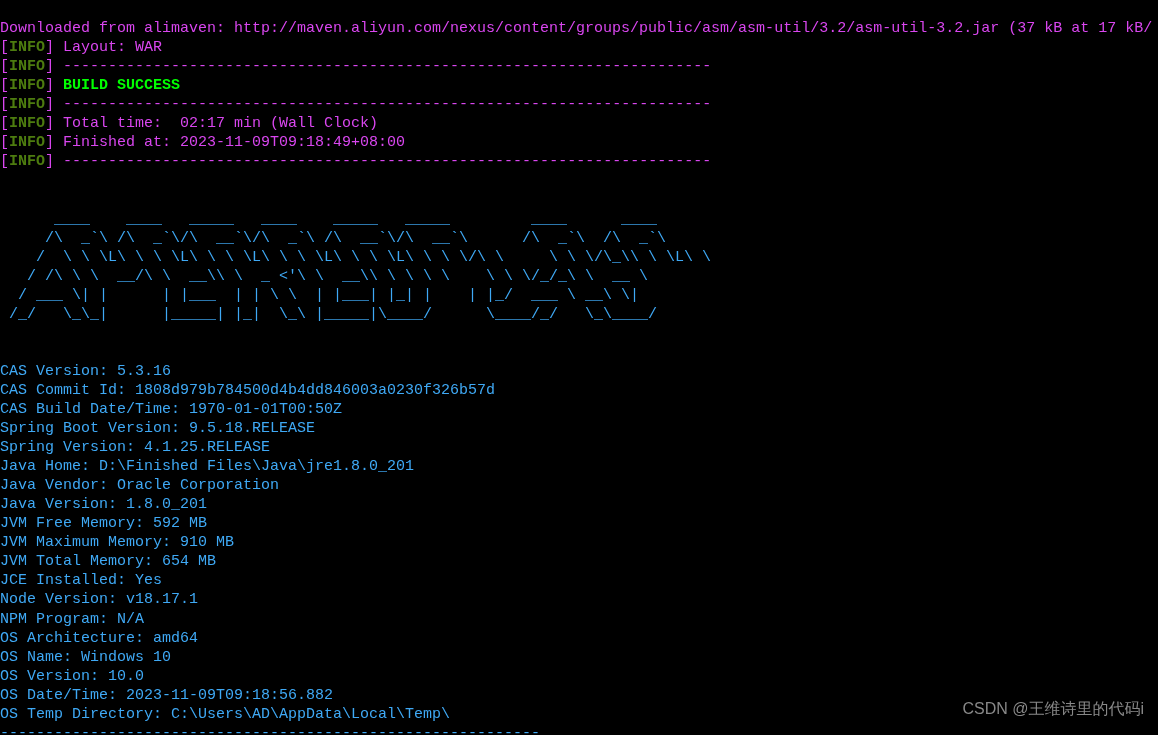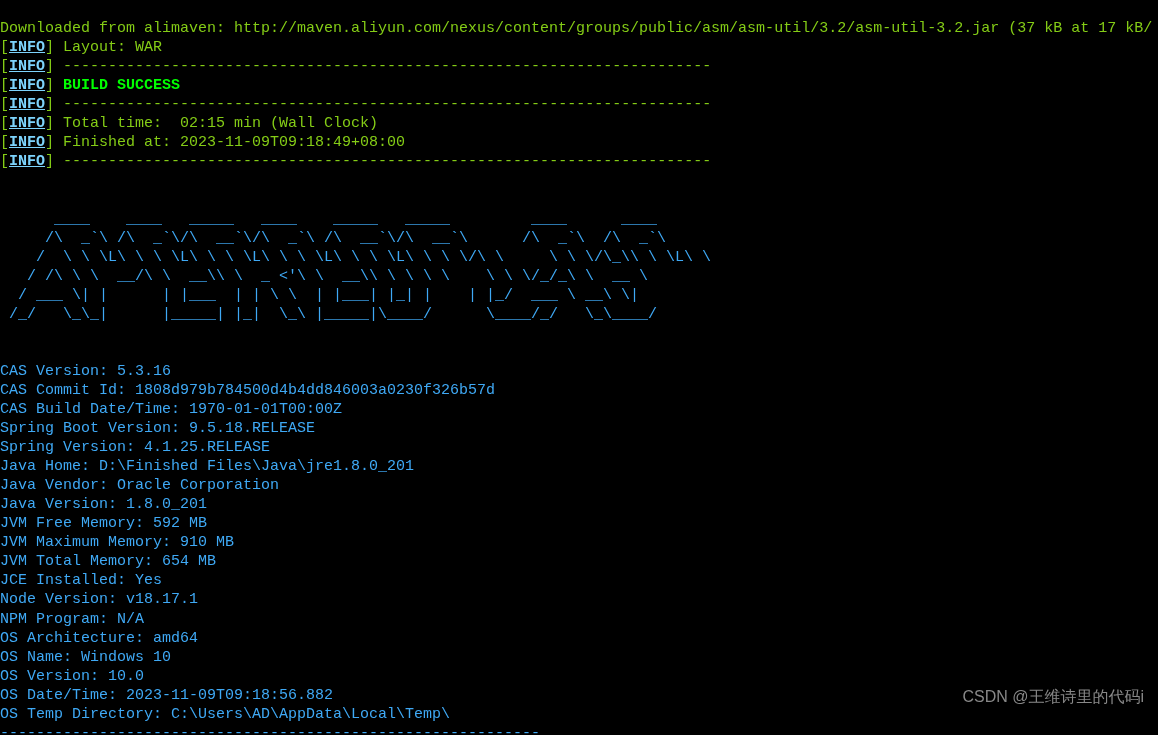--- a/index.html
+++ b/index.html
@@ -16,69 +16,68 @@
       padding: 0;
       width: 1158px;
       height: 735px;
       overflow: hidden;
       position: relative;
     }
     .terminal {
       white-space: pre;
     }
     .cyan-bold {
-      color: #7dd3fc;
+      color: #4d7c0f;
       font-weight: bold;
-      text-decoration: underline;
     }
     .white {
-      color: #84cc16;
+      color: #d946ef;
     }
     .green-bold {
       color: #00ff00;
       font-weight: bold;
       text-align: right;
     }
     .cyan {
       color: #3fa9f5;
     }
     .watermark {
       position: absolute;
-      bottom: 28px;
+      bottom: 16px;
       right: 14px;
       color: #888888;
       font-size: 16px;
       font-family: sans-serif;
     }
   </style>
 </head>
 <body>
 
 <div class="terminal">
 <span class="white">Downloaded from alimaven: http://maven.aliyun.com/nexus/content/groups/public/asm/asm-util/3.2/asm-util-3.2.jar (37 kB at 17 kB/</span>
 <span class="white">[</span><span class="cyan-bold">INFO</span><span class="white">] </span><span class="white">Layout: WAR</span>
 <span class="white">[</span><span class="cyan-bold">INFO</span><span class="white">] </span><span class="white">------------------------------------------------------------------------</span>
 <span class="white">[</span><span class="cyan-bold">INFO</span><span class="white">] </span><span class="green-bold">BUILD SUCCESS</span>
 <span class="white">[</span><span class="cyan-bold">INFO</span><span class="white">] </span><span class="white">------------------------------------------------------------------------</span>
-<span class="white">[</span><span class="cyan-bold">INFO</span><span class="white">] </span><span class="white">Total time:  02:15 min (Wall Clock)</span>
+<span class="white">[</span><span class="cyan-bold">INFO</span><span class="white">] </span><span class="white">Total time:  02:17 min (Wall Clock)</span>
 <span class="white">[</span><span class="cyan-bold">INFO</span><span class="white">] </span><span class="white">Finished at: 2023-11-09T09:18:49+08:00</span>
 <span class="white">[</span><span class="cyan-bold">INFO</span><span class="white">] </span><span class="white">------------------------------------------------------------------------</span>
 
 
 <span class="cyan">      ____    ____   _____   ____    _____   _____         ____      ____
      /\  _`\ /\  _`\/\  __`\/\  _`\ /\  __`\/\  __`\      /\  _`\  /\  _`\
     /  \ \ \L\ \ \ \L\ \ \ \L\ \ \ \L\ \ \ \L\ \ \ \/\ \     \ \ \/\_\\ \ \L\ \
    / /\ \ \  __/\ \  __\\ \  _ &lt;'\ \  __\\ \ \ \ \    \ \ \/_/_\ \  __ \
   / ___ \| |      | |___  | | \ \  | |___| |_| |    | |_/  ___ \ __\ \|
  /_/   \_\_|      |_____| |_|  \_\ |_____|\____/      \____/_/   \_\____/</span>
 
 
 <span class="cyan">CAS Version: 5.3.16</span>
 <span class="cyan">CAS Commit Id: 1808d979b784500d4b4dd846003a0230f326b57d</span>
-<span class="cyan">CAS Build Date/Time: 1970-01-01T00:00Z</span>
+<span class="cyan">CAS Build Date/Time: 1970-01-01T00:50Z</span>
 <span class="cyan">Spring Boot Version: 9.5.18.RELEASE</span>
 <span class="cyan">Spring Version: 4.1.25.RELEASE</span>
 <span class="cyan">Java Home: D:\Finished Files\Java\jre1.8.0_201</span>
 <span class="cyan">Java Vendor: Oracle Corporation</span>
 <span class="cyan">Java Version: 1.8.0_201</span>
 <span class="cyan">JVM Free Memory: 592 MB</span>
 <span class="cyan">JVM Maximum Memory: 910 MB</span>
 <span class="cyan">JVM Total Memory: 654 MB</span>
 <span class="cyan">JCE Installed: Yes</span>
 <span class="cyan">Node Version: v18.17.1</span>

